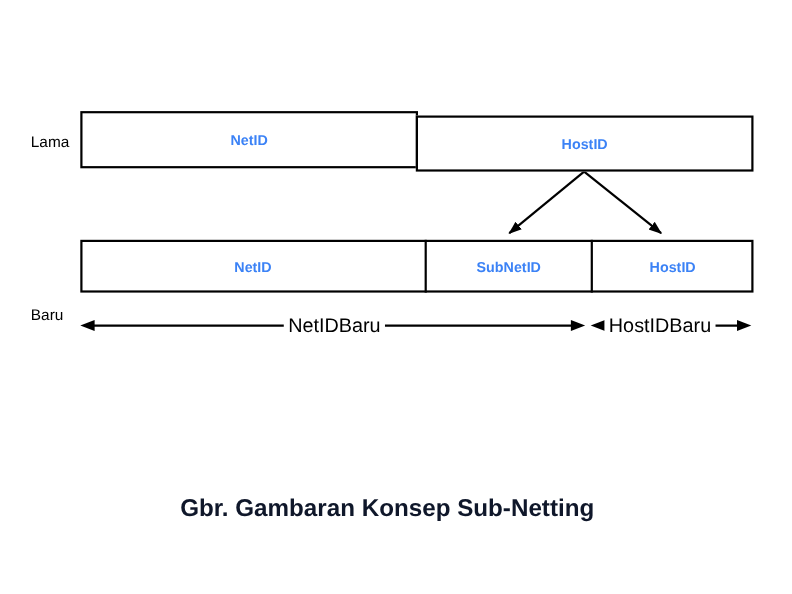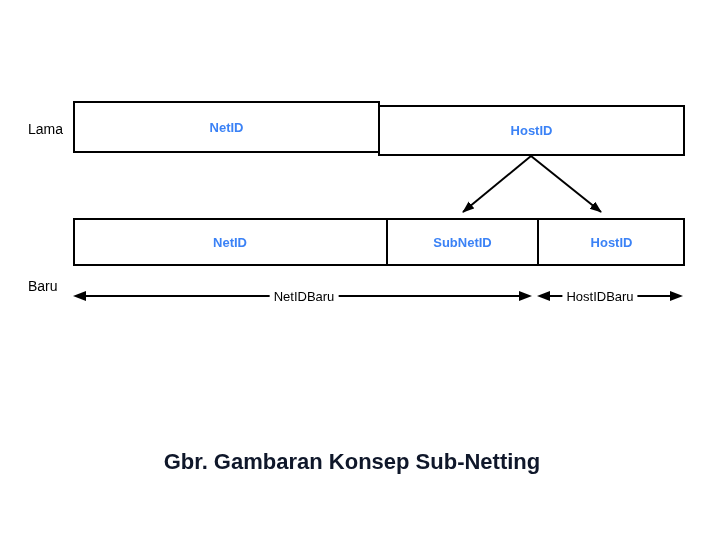--- a/index.html
+++ b/index.html
@@ -44,21 +44,21 @@
     position: absolute;
     left: 0; top: 0;
     width: 720px; height: 540px;
     pointer-events: none;
   }
   .span-label {
     position: absolute;
     transform: translate(-50%, -50%);
     background: #ffffff;
     padding: 0 4px;
-    font-size: 13px;
+    font-size: 18px;
     white-space: nowrap;
     z-index: 4;
   }
   .caption {
     position: absolute;
     left: 0;
     top: 449px;
     width: 704px;
     text-align: center;
     font-size: 22px;

